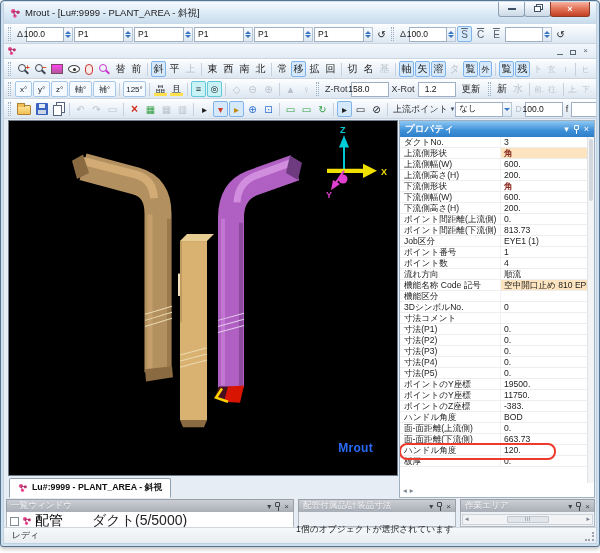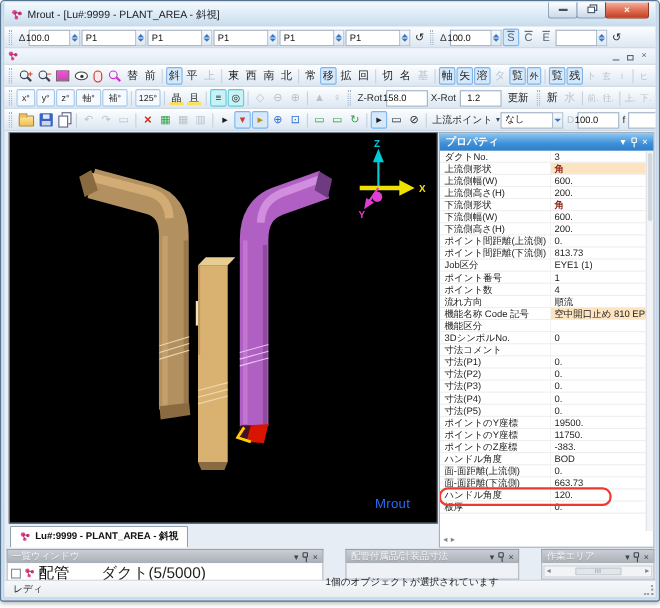--- a/index.html
+++ b/index.html
@@ -68,21 +68,21 @@
   .mdi .bar{width:6px;height:1.5px;background:#5a6673}
   .mdi .sq{width:6px;height:5px;border:1px solid #5a6673}
   .mdi .x{font-size:8px;color:#5a6673;line-height:1}
   .molecule{width:11px;height:11px;flex:none}
 
   
   .main{flex:1;display:flex;gap:1px;padding:1px 1px 0 4px;min-height:0}
   .left{flex:none;width:390px;display:flex;flex-direction:column;min-height:0}
   .viewport{flex:1;position:relative;background:#000;border:1px solid #6d7a88;overflow:hidden}
   .viewport svg{display:block;width:100%;height:100%}
-  .watermark{position:absolute;right:24px;bottom:10px;color:#2a6bf5;font-size:12px;font-weight:normal;letter-spacing:.3px}
+  .watermark{position:absolute;right:24px;bottom:20px;color:#2a6bf5;font-size:12px;font-weight:bold;letter-spacing:.3px}
   .tabstrip{flex:none;height:22px;display:flex;align-items:flex-end;padding-left:1px}
   .tab{height:20px;display:flex;align-items:center;gap:4px;background:#fff;border:1px solid #8fa0ae;border-bottom-color:#fff;border-radius:2px 2px 0 0;font-size:8.8px;font-weight:bold;color:#101010;padding:0 8px}
 
   
   .props{flex:1;display:flex;flex-direction:column;background:#fff;border:1px solid #9fb0c0;min-width:0}
   .props-header{flex:none;height:16px;background:linear-gradient(#8ec8f2,#3d8fd8 60%,#2f7fc8);color:#fff;font-size:9.5px;font-weight:bold;display:flex;align-items:center;padding:0 5px}
   .ph-icons{margin-left:auto;display:flex;align-items:center;gap:5px;font-size:9px;font-weight:normal}
   .pin{width:5px;height:5px;border:1px solid currentColor;border-radius:1px;position:relative;margin-top:-3px}
   .pin::after{content:"";position:absolute;left:1.5px;top:4px;width:1px;height:4px;background:currentColor}
   .props-body{flex:1;position:relative;overflow:hidden}
@@ -92,21 +92,21 @@
   .prow{display:flex;height:11px;line-height:11px;font-size:8.6px;border-bottom:1px solid #eeeeee;position:relative}
   .plabel{flex:none;width:100px;padding-left:4px;color:#1c1c1c;overflow:hidden;white-space:nowrap}
   .pvalue{flex:1;padding-left:3px;color:#1c1c1c;overflow:hidden;white-space:nowrap;border-left:1px solid #f2f2f2}
   .prow.hl .pvalue{background:#fce4c0}
   .prow.maroon .pvalue{color:#8b2a1e;font-weight:bold}
   .prow.ann{z-index:5}
   .prow.ann::after{content:"";position:absolute;left:-1px;top:-2px;width:153px;height:13px;border:2px solid #ee3a2c;border-radius:8px;pointer-events:none}
   .props-bottom{flex:none;height:14px;display:flex;align-items:center;gap:3px;padding-left:3px;color:#7a8894;font-size:7.5px}
 
   
-  .docks{flex:none;height:29px;display:flex;gap:20px;padding:1px 1px 0 2px}
+  .docks{flex:none;height:29px;display:flex;gap:4px;padding:1px 1px 0 2px}
   .dock{display:flex;flex-direction:column;min-width:0}
   .d1{flex:none;width:288px}.d2{flex:none;width:158px}.d3{flex:1}
   .dock-header{flex:none;height:13px;background:linear-gradient(#cbced4,#a9afb7);border:1px solid #99a0a8;border-bottom:none;color:#f2f4f7;font-size:8.6px;display:flex;align-items:center;padding:0 4px;text-shadow:0 1px 1px rgba(0,0,0,.15)}
   .dh-icons{margin-left:auto;display:flex;align-items:center;gap:4px;color:#3c434b;font-size:8px;text-shadow:none}
   .dock-body{flex:1;border:1px solid #b0b6be;border-top:none;background:#eef1f5;display:flex;align-items:center;min-width:0}
   .d1 .dock-body{background:#fff;gap:3px;font-size:14px;padding:0 3px}
   .cb{flex:none;width:9px;height:9px;border:1px solid #818b95;background:#fff}
   .count-label{margin-left:26px;color:#222}
   .hscroll{flex:1;height:11px;margin:0 1px;background:#f2f3f5;border:1px solid #cdd2d8;display:flex;align-items:center;justify-content:space-between;font-size:7px;color:#7a838e;padding:0 2px}
   .hthumb{width:42px;height:7px;background:#e2e6ea;border:1px solid #c2c8ce;border-radius:1px;display:flex;align-items:center;justify-content:center;gap:1px}

